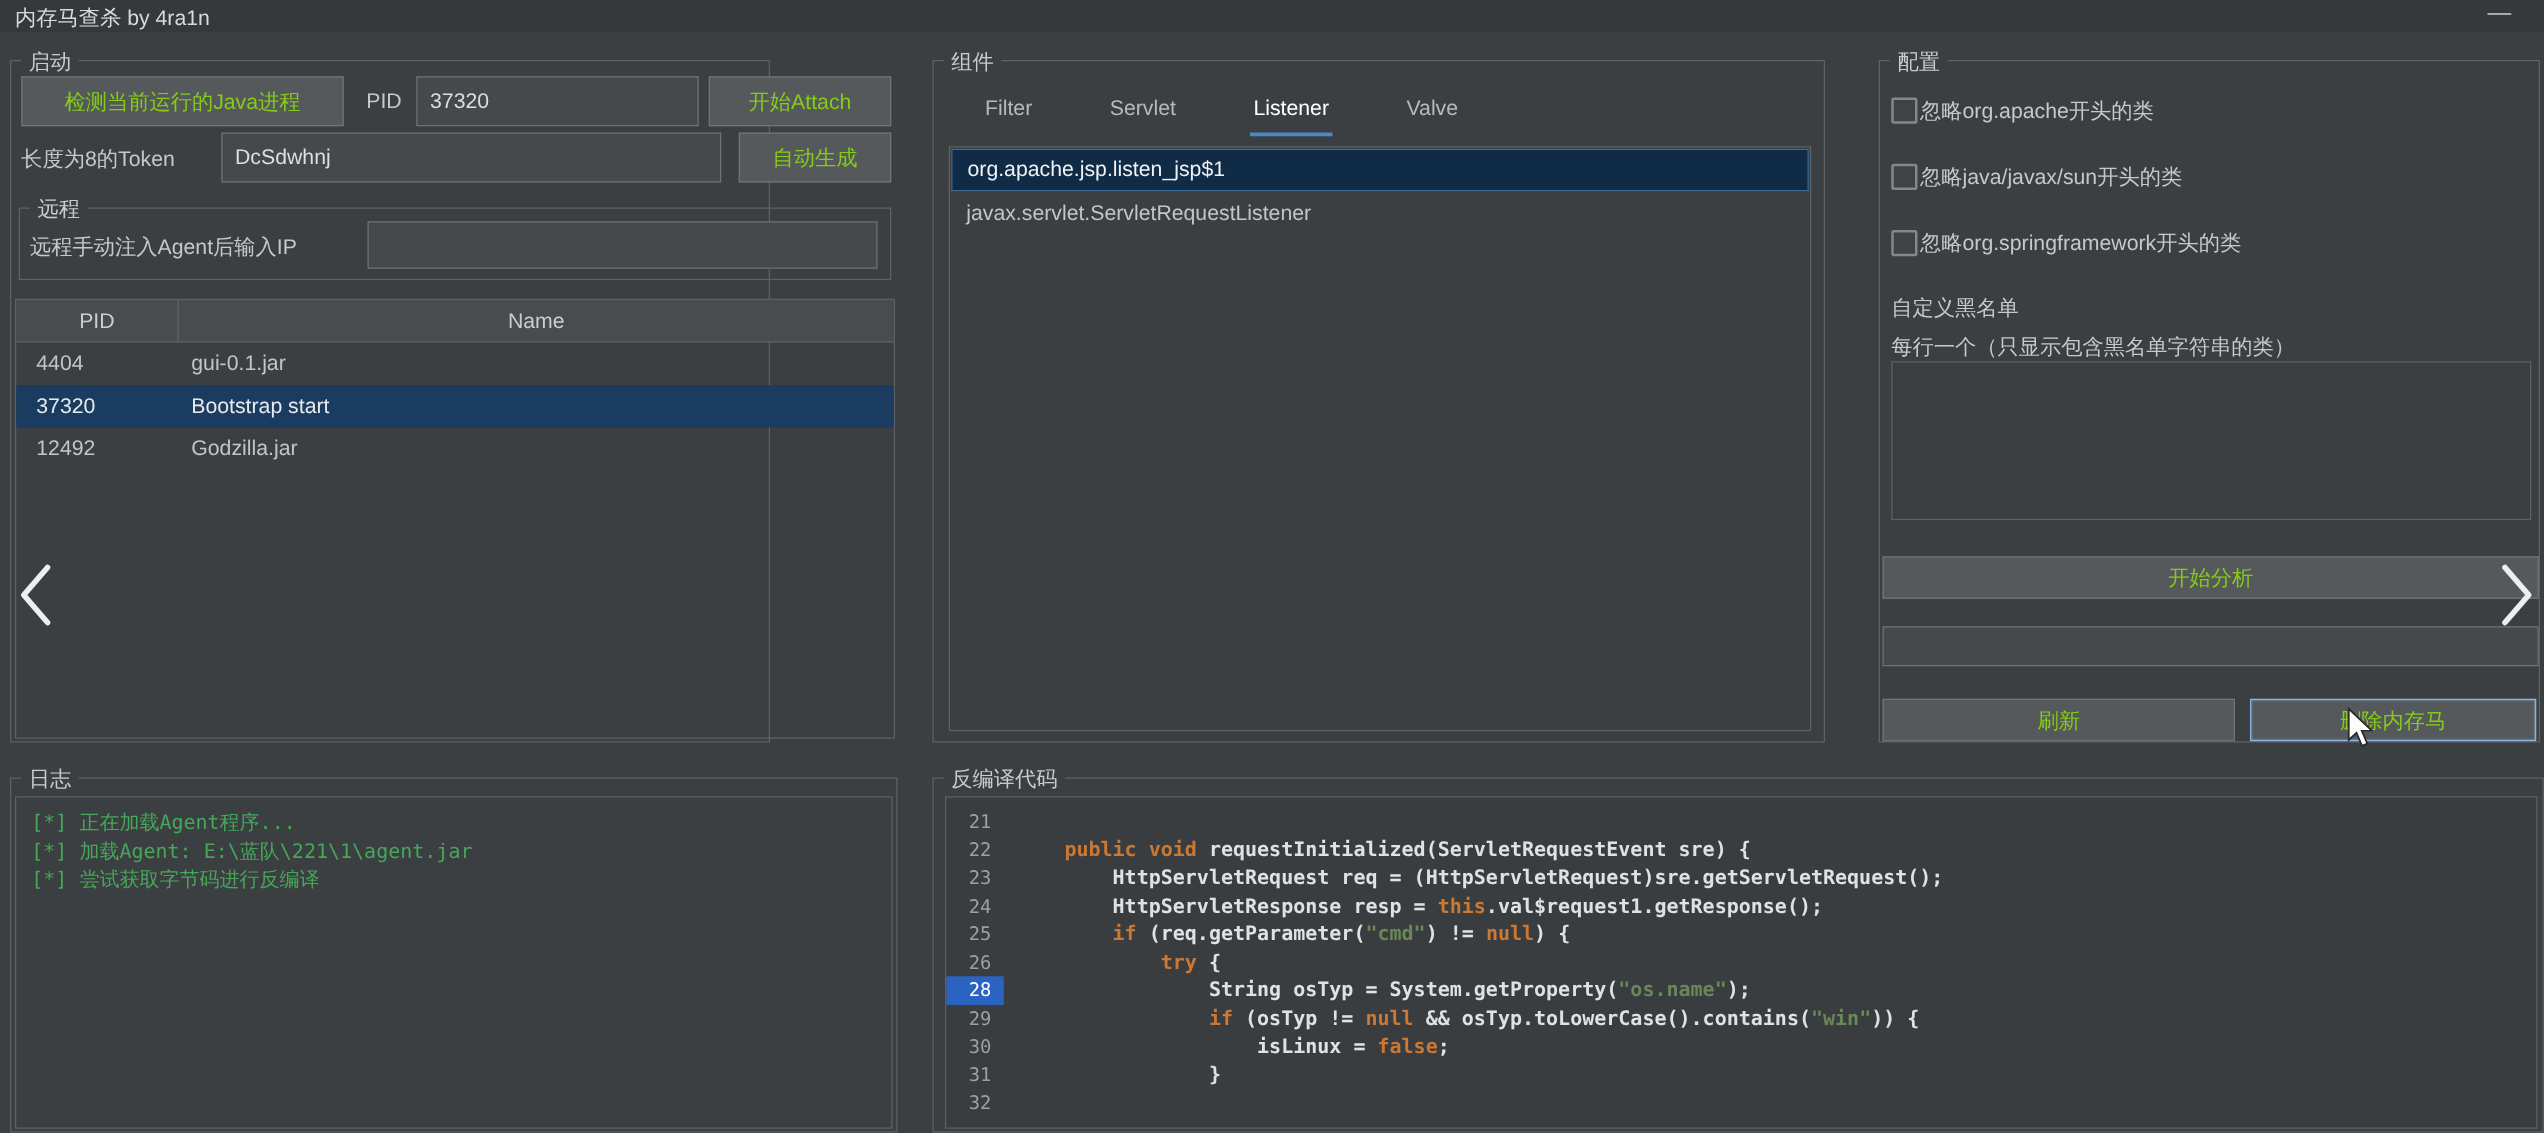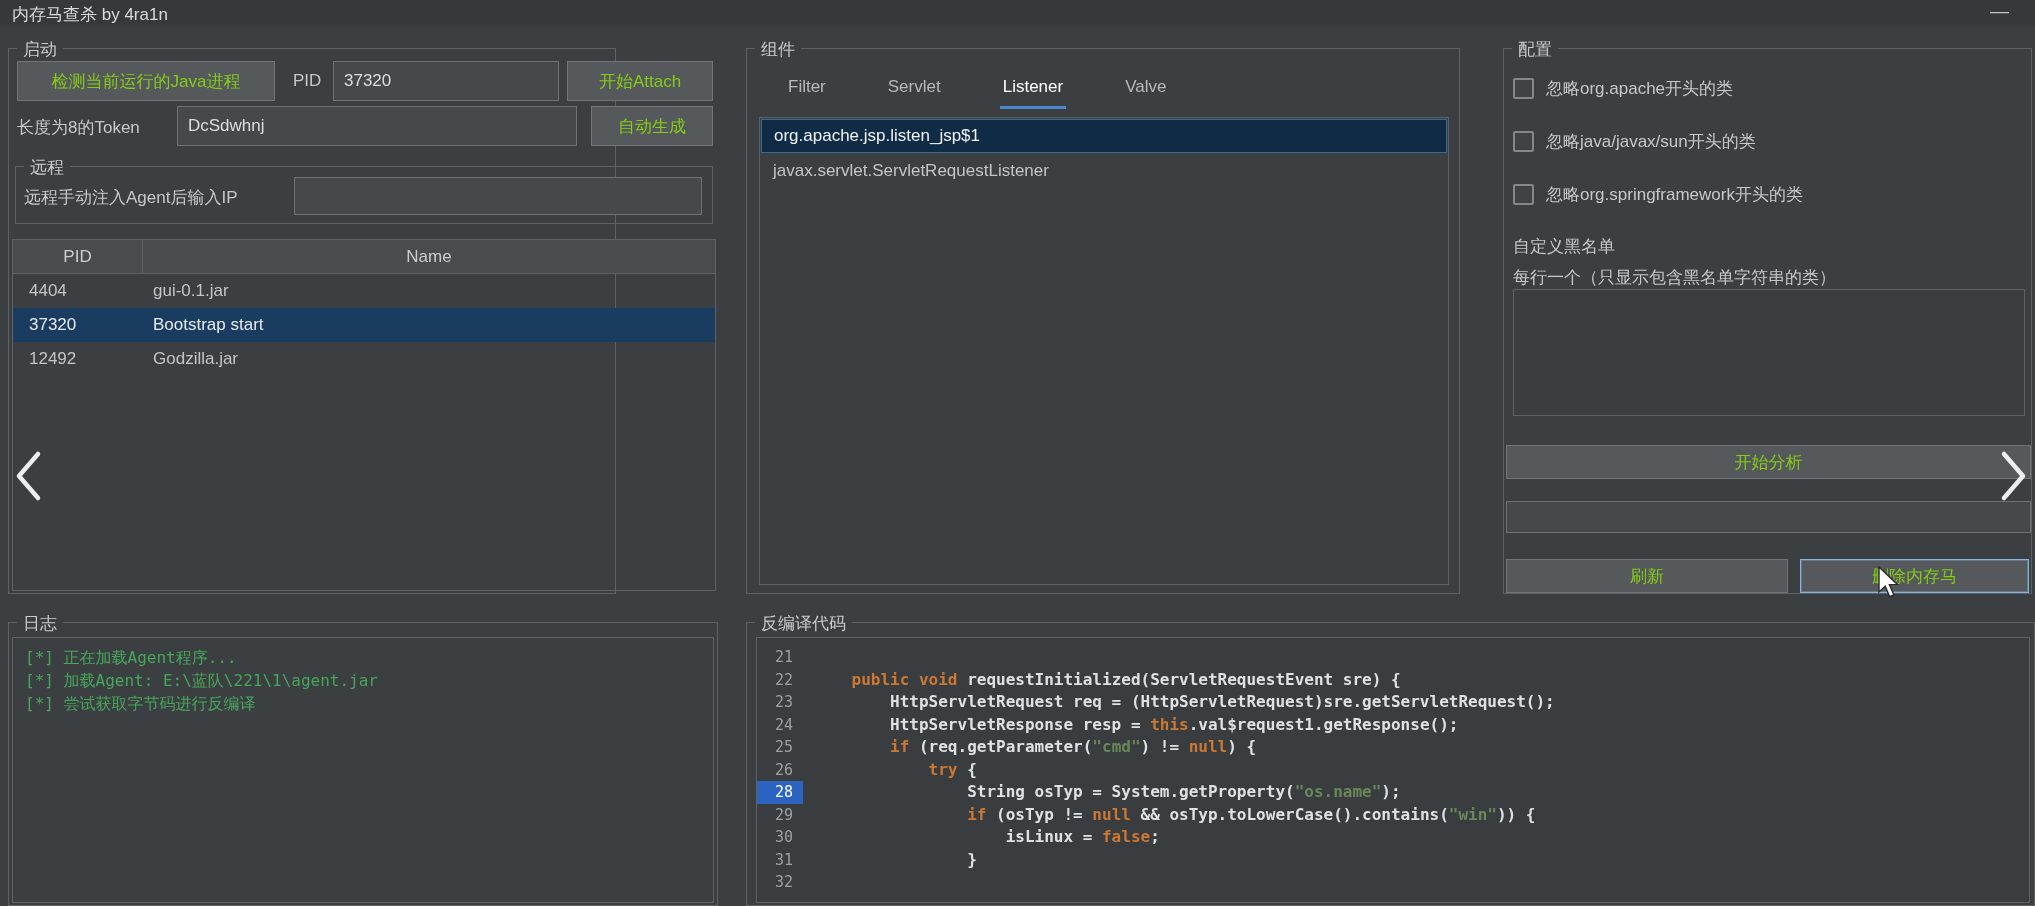--- a/index.html
+++ b/index.html
@@ -64,21 +64,21 @@
   .tabs { position: absolute; left: 38px; top: 20px; height: 40px; display: flex; gap: 56px; }
   .tab { font-size: 17px; color: #b7b9bb; padding: 8px 3px 6px 3px; border-bottom: 3px solid transparent; }
   .tab.selected { color: #ffffff; border-bottom: 3px solid #4a88c7; }
   .clist { position: absolute; left: 12px; top: 68px; width: 690px; height: 468px; border: 1px solid #5e6264; background: #3c3f41; overflow: hidden; }
   .citem { height: 34px; line-height: 34px; padding-left: 12px; margin: 1px; font-size: 17px; color: #c3c5c7; white-space: nowrap; }
   .citem.selected { background: #0f2b45; border: 1px solid #3a6b96; color: #f0f2f4; line-height: 32px; }
 
   
   #g-config { left: 1503px; top: 48px; width: 529px; height: 546px; }
   .checks { position: absolute; left: 0; top: 0; width: 100%; height: 190px; }
-  .checkrow { position: absolute; left: 9px; height: 26px; display: flex; align-items: center; gap: 12px; }
+  .checkrow { position: absolute; left: 9px; height: 26px; display: flex; align-items: center; gap: 2px; }
   .checkbox { width: 21px; height: 21px; background: #3f4345; border: 2px solid #84888a; border-radius: 2px; flex: none; }
   .checklabel { font-size: 17px; color: #c6c8ca; white-space: nowrap; }
   #lbl-blacklist { left: 9px; top: 186px; }
   #lbl-hint      { left: 9px; top: 217px; }
   .tarea { position: absolute; left: 9px; top: 240px; width: 512px; height: 127px; background: #3a3e40; border: 1px solid #5e6264; resize: none; color: #dcdee0; font-size: 16px; }
   #btn-analyze { left: 2px;   top: 396px; width: 525px; height: 34px; }
   #inp-extra   { left: 2px;   top: 452px; width: 525px; height: 32px; }
   #btn-refresh { left: 2px;   top: 510px; width: 282px; height: 34px; }
   #btn-delete  { left: 296px; top: 510px; width: 229px; height: 34px; }
 

